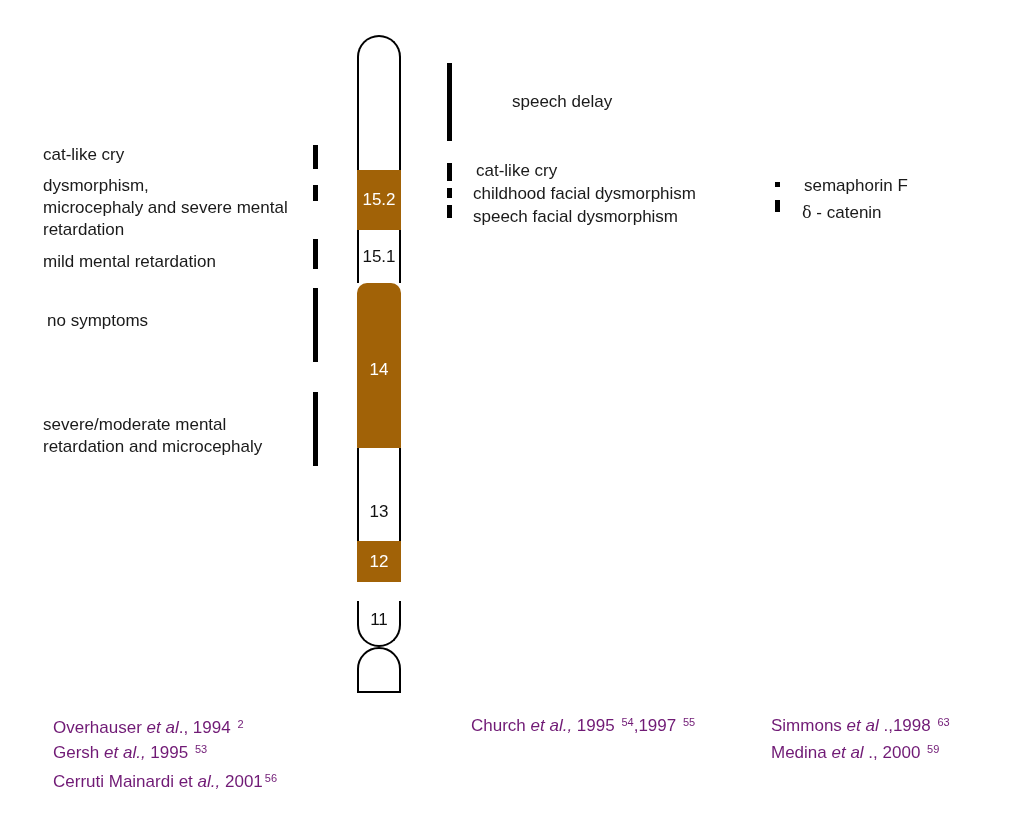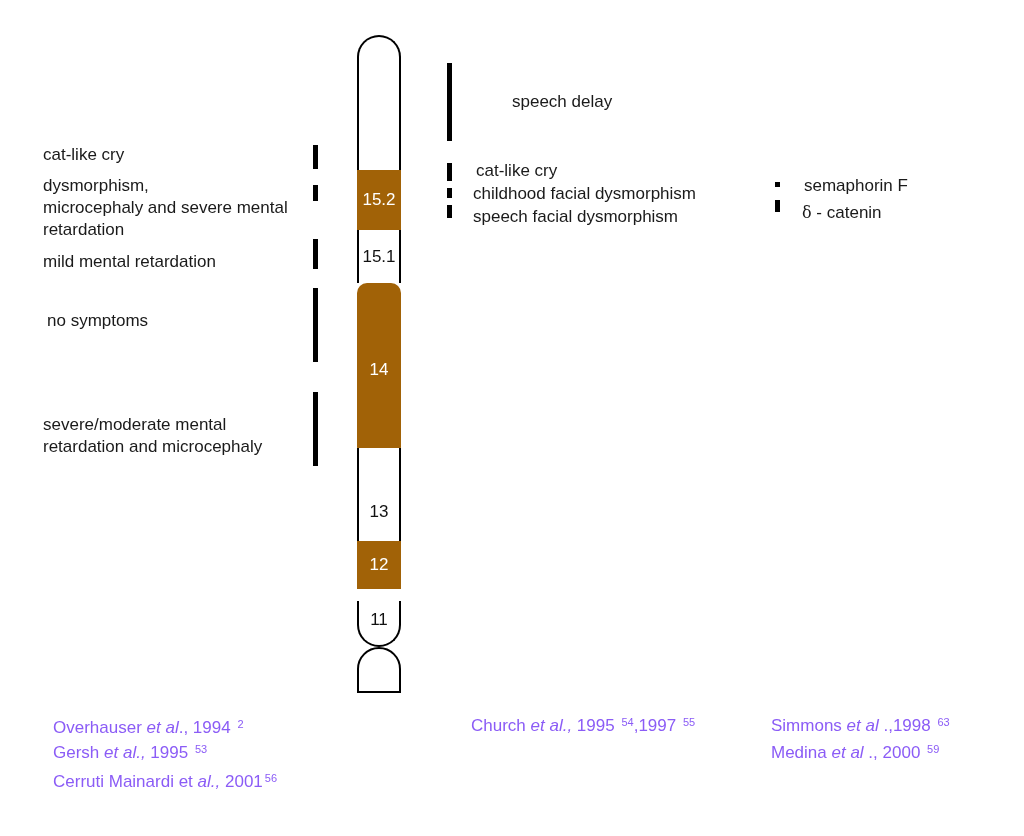--- a/index.html
+++ b/index.html
@@ -5,21 +5,21 @@
   html, body { margin:0; padding:0; background:#ffffff; }
   body { width:1024px; height:836px; position:relative; overflow:hidden;
          font-family:"Liberation Sans", "DejaVu Sans", sans-serif; color:#111; }
   .abs { position:absolute; }
   .lbl { position:absolute; font-size:17px; line-height:21px; white-space:nowrap; color:#1a1a1a; }
   .bar { position:absolute; background:#000; width:5px; }
   .band { position:absolute; left:0; width:44px; display:flex; align-items:center; justify-content:center;
           font-size:17px; box-sizing:border-box; }
   .band.dark { background:#a16207; color:#fff; }
   .band.light { background:#fff; color:#111; }
-  .ref { position:absolute; font-size:17px; line-height:21px; white-space:nowrap; color:#8b5cf6; }
+  .ref { position:absolute; font-size:17px; line-height:21px; white-space:nowrap; color:#701a75; }
   .ref sup { font-size:11px; vertical-align:top; position:relative; top:-3px; margin-left:2px; }
   .ref i { font-style:italic; }
 </style>
 </head>
 <body>
 
 <div class="abs" style="left:357px; top:35px; width:44px; height:660px;">
 
   <div class="abs" style="left:0; top:0; width:44px; height:136px; border:2px solid #000; border-bottom:none; border-radius:22px 22px 0 0; box-sizing:border-box; background:#fff;"></div>
   <div class="band dark" style="top:135px; height:60px;">
@@ -27,21 +27,21 @@
   </div>
   <div class="band light" style="top:195px; height:53px; border-left:2px solid #000; border-right:2px solid #000;">
     <span>15.1</span>
   </div>
   <div class="band dark" style="top:248px; height:174px;border-radius:10px;">
     <span>14</span>
   </div>
   <div class="band light" style="top:413px; height:127px; border-left:2px solid #000; border-right:2px solid #000;">
     <span>13</span>
   </div>
-  <div class="band dark" style="top:506px; height:48px;">
+  <div class="band dark" style="top:506px; height:41px;">
     <span>12</span>
   </div>
   <div class="band light" style="top:566px; height:46px; border:2px solid #000; border-top:none; border-radius:0 0 22px 22px;">
     <span style="margin-top:-6px;">11</span>
   </div>
 
   <div class="abs" style="left:0; top:612px; width:44px; height:46px; border:2px solid #000; border-radius:22px 22px 0 0; box-sizing:border-box; background:#fff;"></div>
 </div>
 
 <div>

